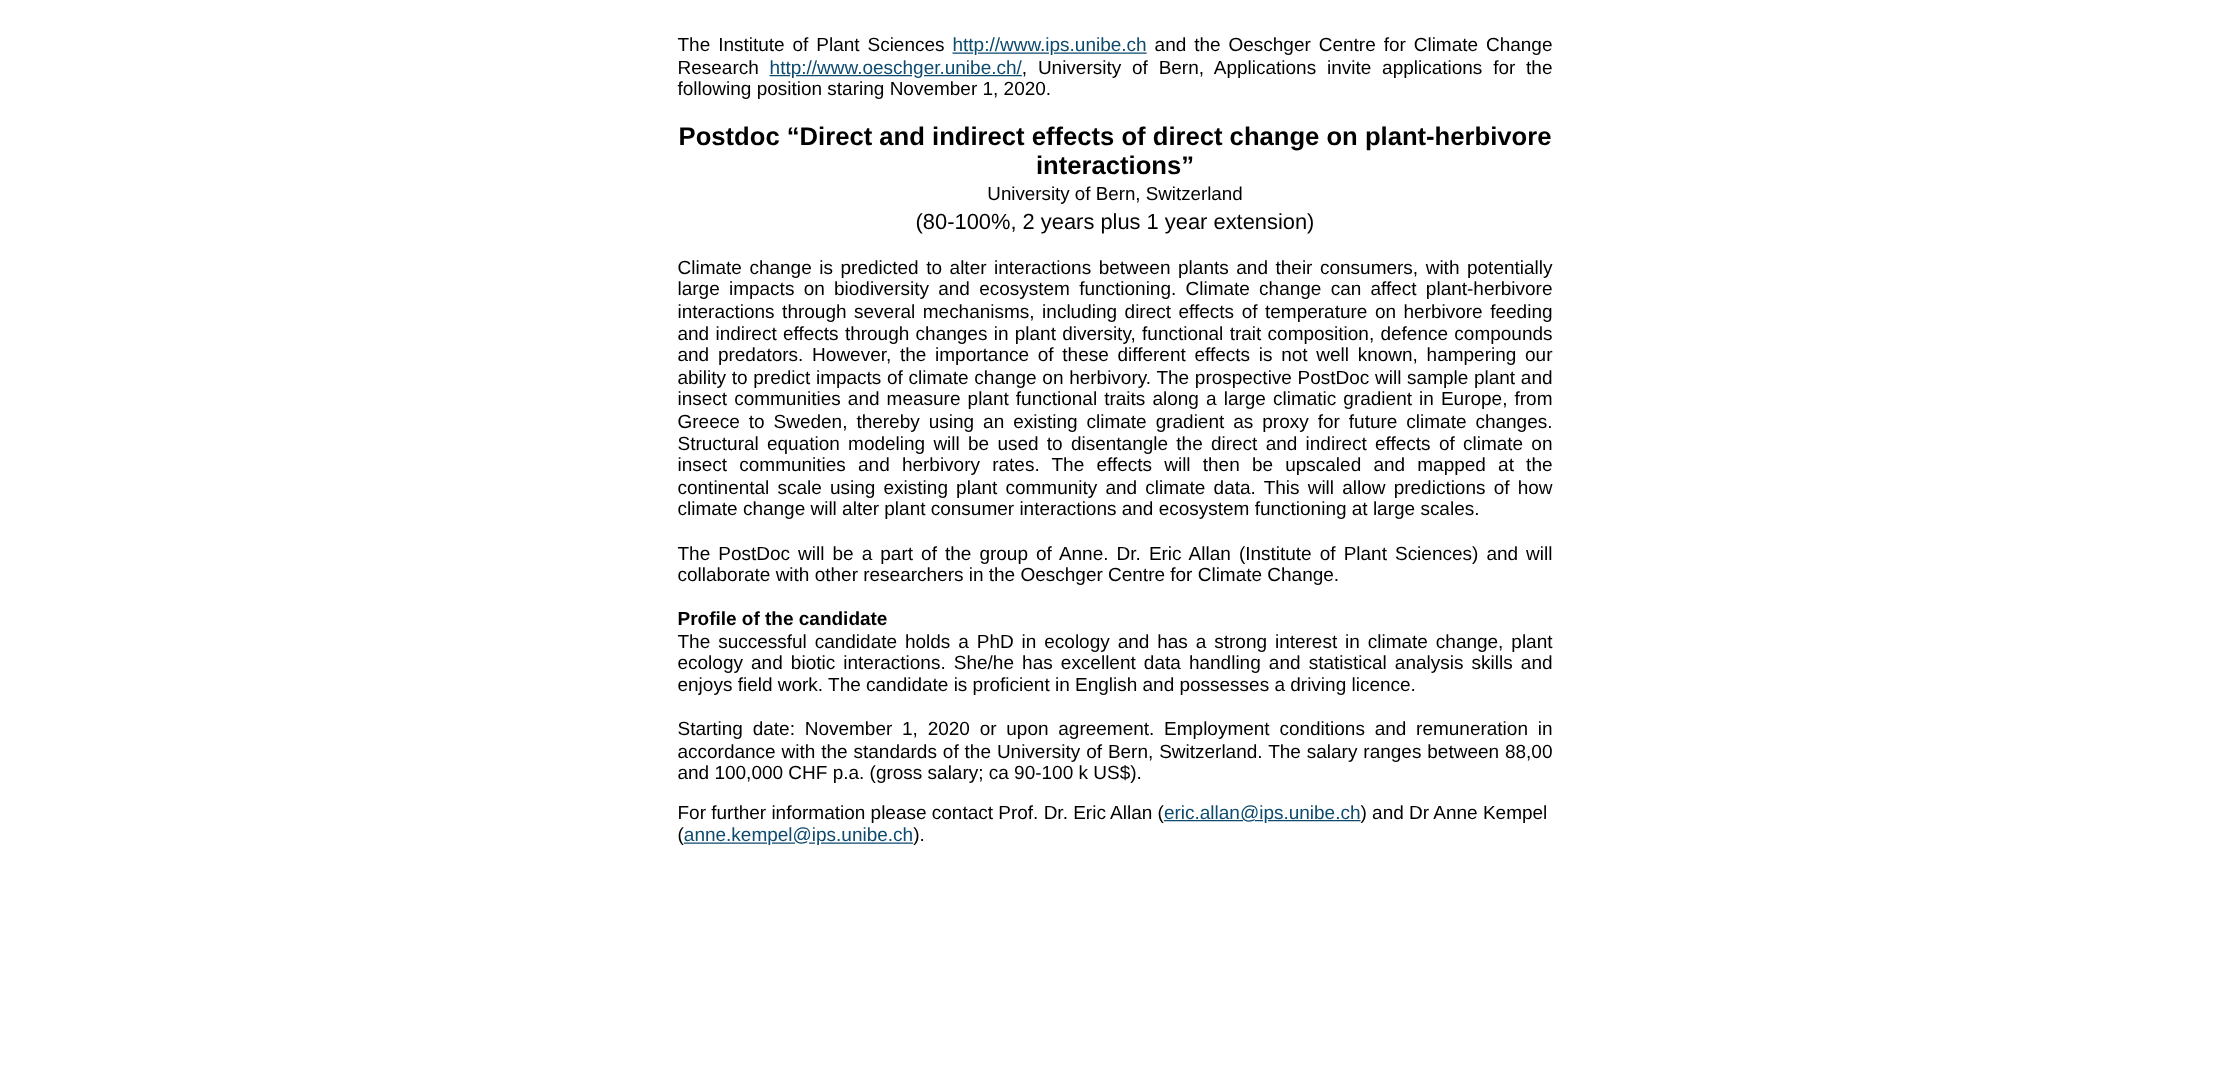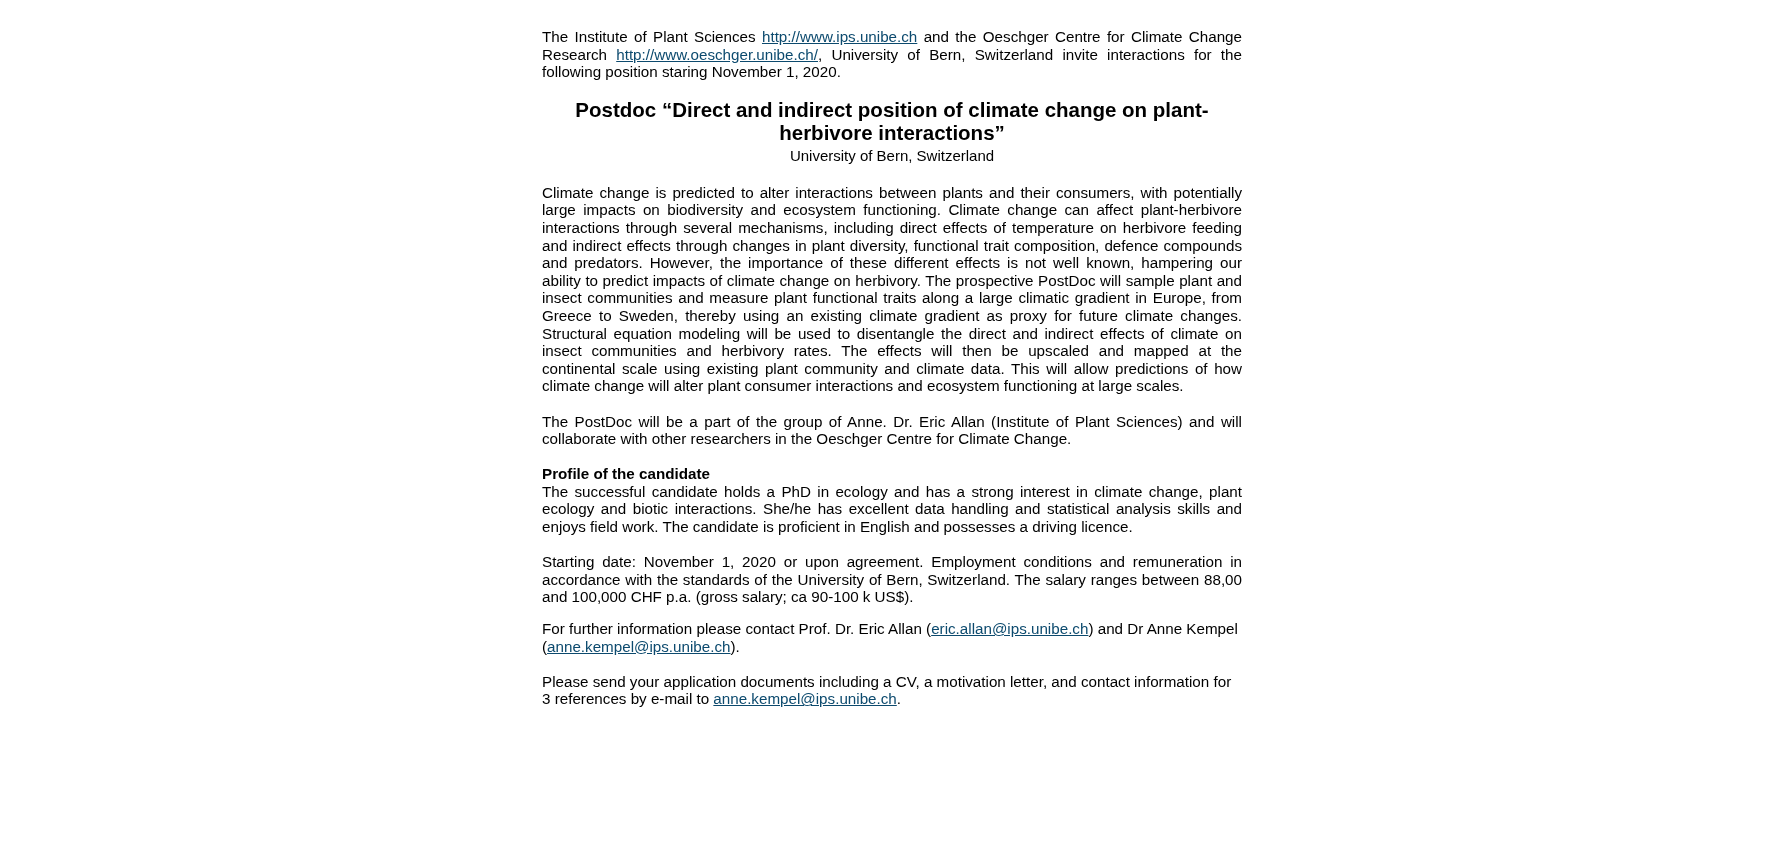--- a/index.html
+++ b/index.html
@@ -18,39 +18,39 @@
   .gap-l { margin-top: 18px; }
   .gap-m { margin-top: 17.6px; }
   .gap-s { margin-top: 14px; }
   .heading { font-weight: bold; }
 </style>
 </head>
 <body>
 
 <div class="page">
 
-  <p class="just"><span>The Institute of </span><b>Plant Sciences</b><span> </span> <a class="link">http://www.ips.unibe.ch</a><span> and the </span><b>Oeschger Centre for Climate Change Research</b> <a class="link">http://www.oeschger.unibe.ch/</a><span>, University of Bern, Switzerland invite interactions for the following position staring </span><b>November 1, 2020.</b></p>
+  <p class="just"><span>The Institute of </span><b>Plant Sciences</b><span> </span> <a class="link">http://www.ips.unibe.ch</a><span> and the </span><b>Oeschger Centre for Climate Change Research</b> <a class="link">http://www.oeschger.unibe.ch/</a><span>, University of Bern, Applications invite applications for the following position staring </span><b>November 1, 2020.</b></p>
 
   <div class="title-block">
-    <div class="title">Postdoc “Direct and indirect position of climate change on plant-herbivore interactions”</div>
+    <div class="title">Postdoc “Direct and indirect effects of direct change on plant-herbivore interactions”</div>
     <div class="subtitle">University of Bern, Switzerland</div>
+    <div class="terms">(80-100%, 2 years plus 1 year extension)</div>
   </div>
 
   <p class="just gap-l">Climate change is predicted to alter interactions between plants and their consumers, with potentially large impacts on biodiversity and ecosystem functioning. Climate change can affect plant-herbivore interactions through several mechanisms, including direct effects of temperature on herbivore feeding and indirect effects through changes in plant diversity, functional trait composition, defence compounds and predators. However, the importance of these different effects is not well known, hampering our ability to predict impacts of climate change on herbivory. The prospective PostDoc will sample plant and insect communities and measure plant functional traits along a large climatic gradient in Europe, from Greece to Sweden, thereby using an existing climate gradient as proxy for future climate changes. Structural equation modeling will be used to disentangle the direct and indirect effects of climate on insect communities and herbivory rates. The effects will then be upscaled and mapped at the continental scale using existing plant community and climate data. This will allow predictions of how climate change will alter plant consumer interactions and ecosystem functioning at large scales.</p>
 
   <p class="just gap-m">The PostDoc will be a part of the group of Anne. Dr. Eric Allan (Institute of Plant Sciences) and will collaborate with other researchers in the Oeschger Centre for Climate Change.</p>
 
   <div class="gap-m">
     <div class="heading">Profile of the candidate</div>
     <p class="just">The successful candidate holds a PhD in ecology and has a strong interest in climate change, plant ecology and biotic interactions. She/he has excellent data handling and statistical analysis skills and enjoys field work. The candidate is proficient in English and possesses a driving licence.</p>
   </div>
 
   <div class="gap-m">
     <p class="just">Starting date: November 1, 2020 or upon agreement. Employment conditions and remuneration in accordance with the standards of the University of Bern, Switzerland. The salary ranges between 88,00 and 100,000 CHF p.a. (gross salary; ca 90-100 k US$).</p>
   </div>
 
   <p class="gap-s"><span>For further information please contact Prof. Dr. Eric Allan (</span><a class="link">eric.allan@ips.unibe.ch</a><span>) and Dr Anne Kempel (</span><a class="link">anne.kempel@ips.unibe.ch</a><span>).</span></p>
 
   <div class="gap-m">
-    <p><span>Please send your application documents including a CV, a motivation letter, and contact information for 3 references by e-mail to </span><a class="link">anne.kempel@ips.unibe.ch</a><span>.</span></p>
   </div>
 
 </div>
 
 </body></html>

